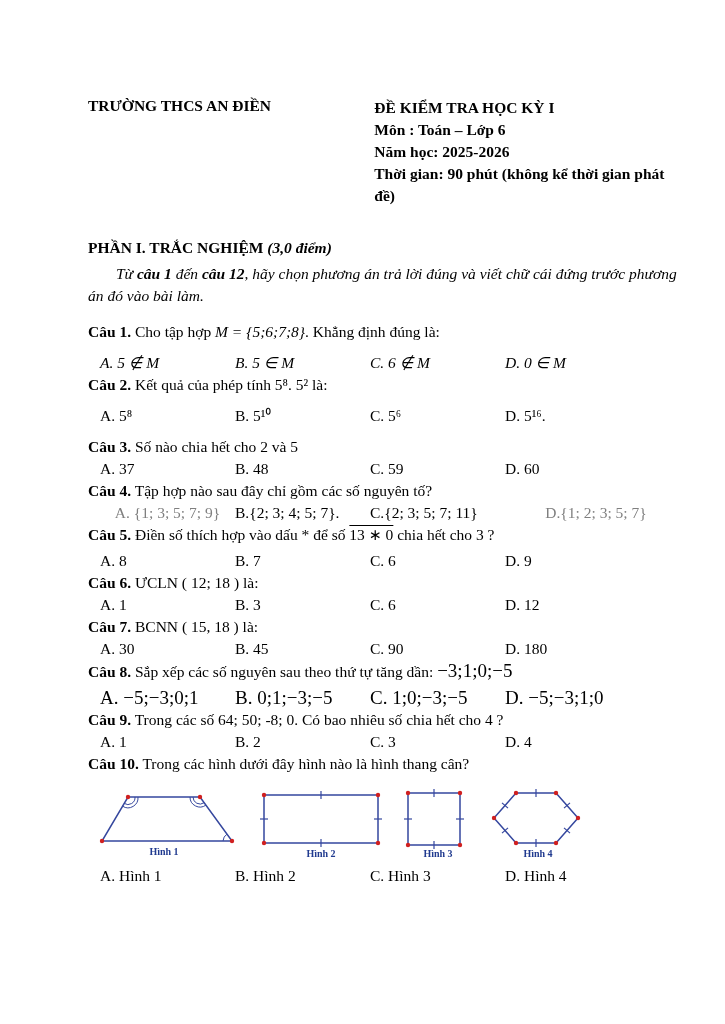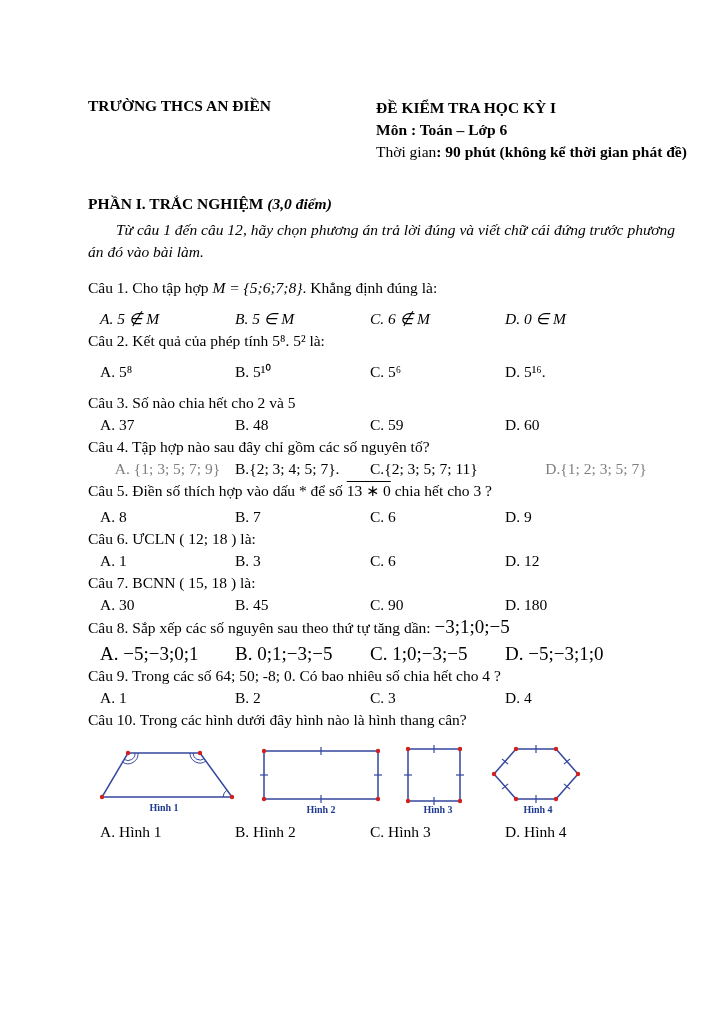--- a/index.html
+++ b/index.html
@@ -7,21 +7,21 @@
   body {
     width:725px; height:1024px;
     background:#ffffff;
     color:#000000;
     font-family:"Liberation Serif", serif;
     font-size:15.5px;
     overflow:hidden;
   }
   .page { padding:97px 38px 0 88px; }
 
-  .b { font-weight:normal; }
+  .b { font-weight:bold; }
   .header { display:flex;gap:26px; }
   .school { width:262px; font-weight:bold; }
   .header-right div { font-weight:bold; line-height:22px; }
   .time-rest { font-weight:bold; }
 
   .section-title { margin-top:30px; font-weight:bold; line-height:22px; }
   .section-points { font-style:italic; }
 
   .instruction {
     font-style:italic; margin:4px 0 14px 0;
@@ -58,20 +58,21 @@
 </head>
 <body>
 
 <div class="page">
 
   <div class="header">
     <div class="school">TRƯỜNG THCS AN ĐIỀN</div>
     <div class="header-right">
       <div>ĐỀ KIỂM TRA HỌC KỲ I</div>
       <div>Môn : Toán – Lớp 6</div>
+      <div>Năm học: 2025-2026</div>
       <div><span class="b">Thời gian</span><span class="time-rest">: 90 phút (không kể thời gian phát đề)</span></div>
     </div>
   </div>
 
   <div class="section-title"><span>PHẦN I. TRẮC NGHIỆM</span><span class="section-points"> (3,0 điểm)</span></div>
 
   <p class="instruction"><span>Từ </span><span class="b">câu 1</span><span> đến </span><span class="b">câu 12</span><span>, hãy chọn phương án trả lời đúng và viết chữ cái đứng trước phương án đó vào bài làm.</span></p>
 
   <div class="q">
     <div class="q-text mb8"><span class="b">Câu 1.</span> <span>Cho tập hợp </span><span class="math">M = {5;6;7;8}</span><span>. Khẳng định đúng là:</span></div>

